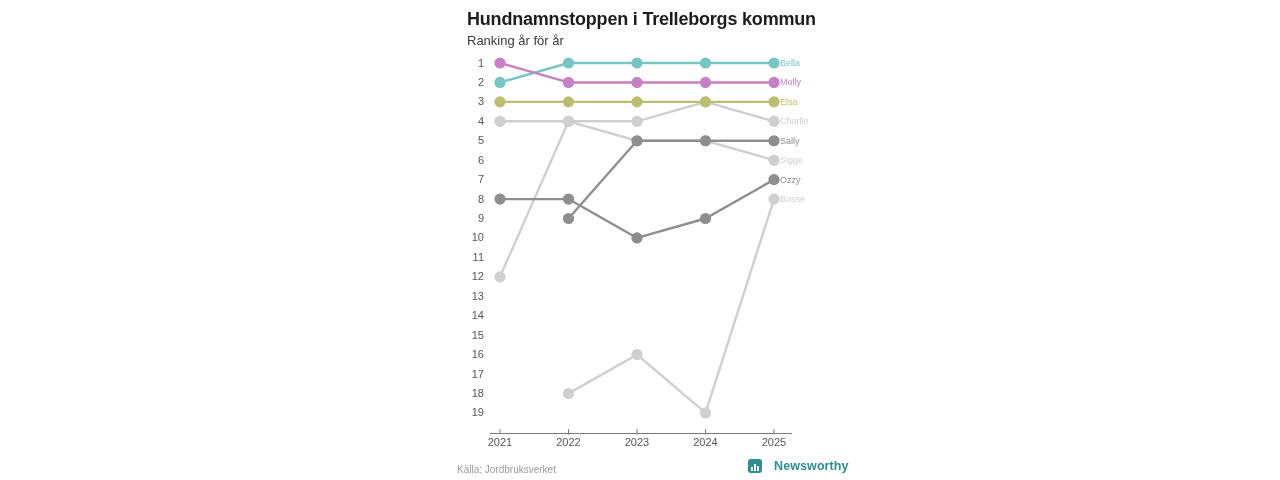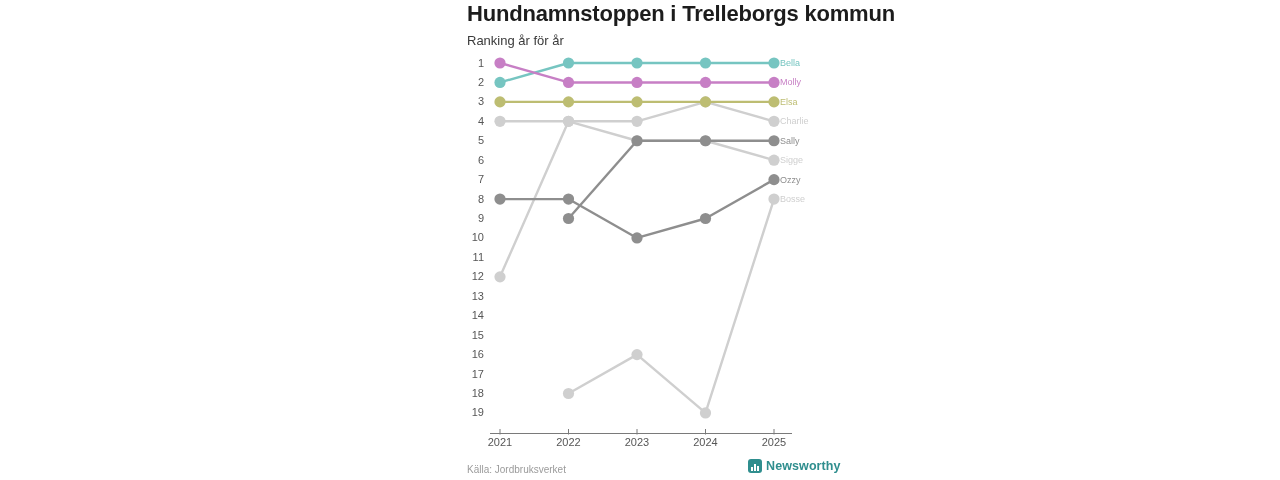--- a/index.html
+++ b/index.html
@@ -4,39 +4,39 @@
 <style>
   * { margin: 0; padding: 0; box-sizing: border-box; }
   html, body {
     width: 1280px; height: 480px;
     background: #ffffff;
     font-family: "Liberation Sans", "DejaVu Sans", sans-serif;
     overflow: hidden;
     position: relative;
   }
   .chart-title {
-    position: absolute; left: 467px; top: 1px;
-    font-size: 22px; font-weight: 700; color: #1c1c1c;
+    position: absolute; left: 467px; top: 9px;
+    font-size: 18px; font-weight: 700; color: #1c1c1c;
     letter-spacing: -0.2px; white-space: nowrap;
   }
   .chart-subtitle {
     position: absolute; left: 467px; top: 33px;
     font-size: 13px; color: #3a3a3a; white-space: nowrap;
   }
   #chart {
     position: absolute; left: 440px; top: 45px;
     width: 400px; height: 412px;
   }
   .source-note {
-    position: absolute; left: 467px; top: 464px;
+    position: absolute; left: 457px; top: 464px;
     font-size: 10px; color: #9b9b9b; white-space: nowrap;
   }
   .brand {
     position: absolute; left: 748px; top: 459px;
-    display: flex; align-items: center; gap: 4px;
+    display: flex; align-items: center; gap: 12px;
     cursor: pointer;
   }
   .brand-logo {
     width: 14px; height: 14px; border-radius: 3px;
     display: inline-flex; align-items: flex-end; justify-content: center;
     padding: 2px 2.5px;
   }
   .brand-logo span { display: inline-block; background: #ffffff; width: 2px; margin: 0 0.5px; }
   .brand-logo .b1 { height: 4px; }
   .brand-logo .b2 { height: 7px; }

